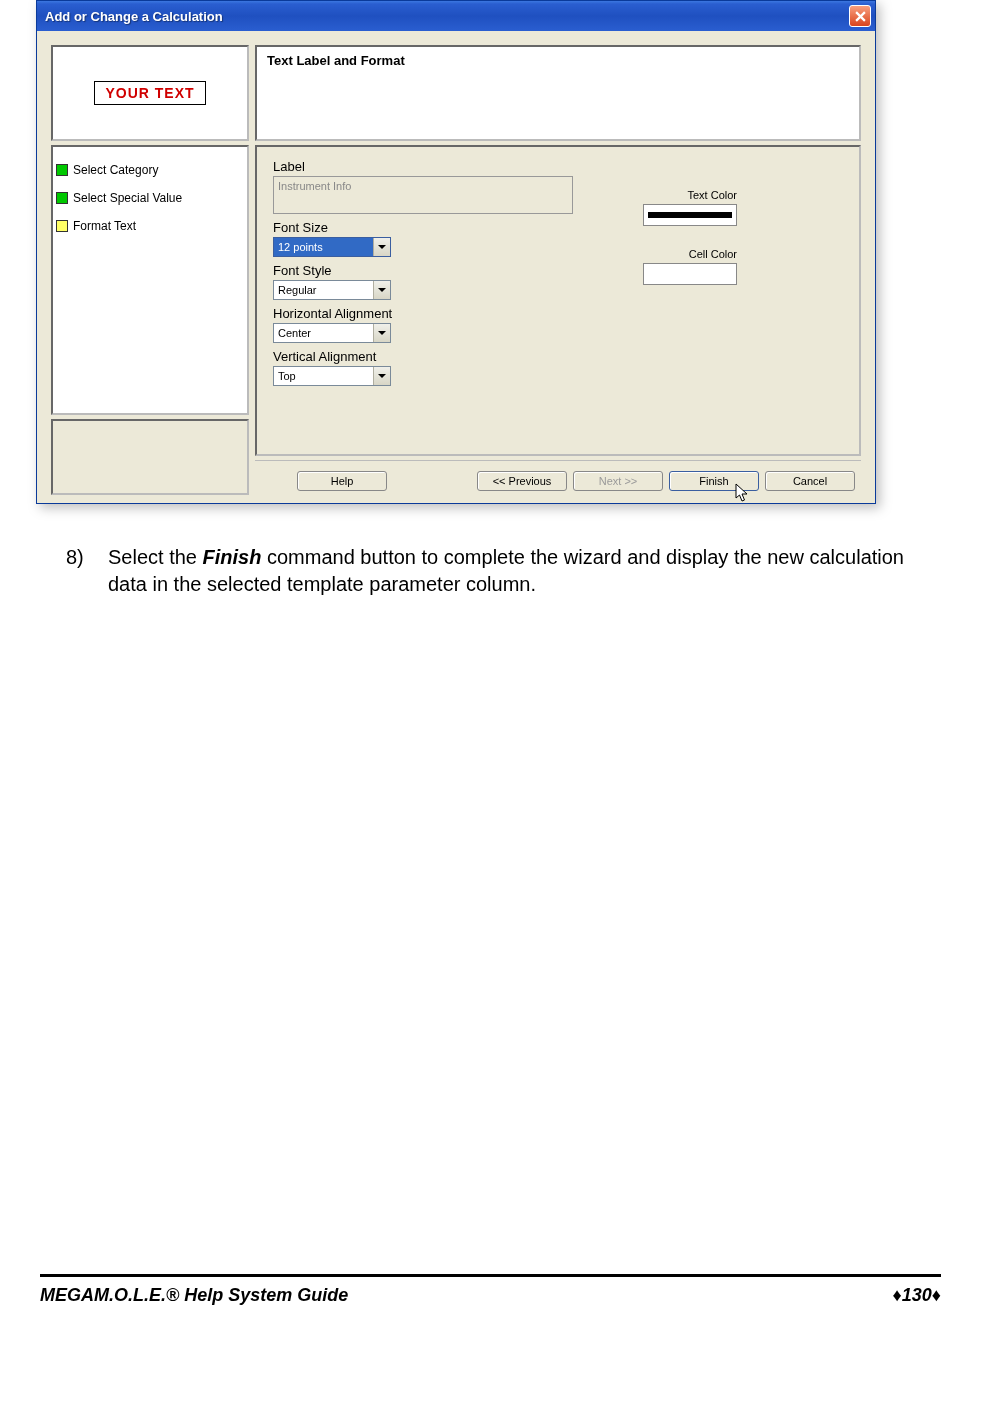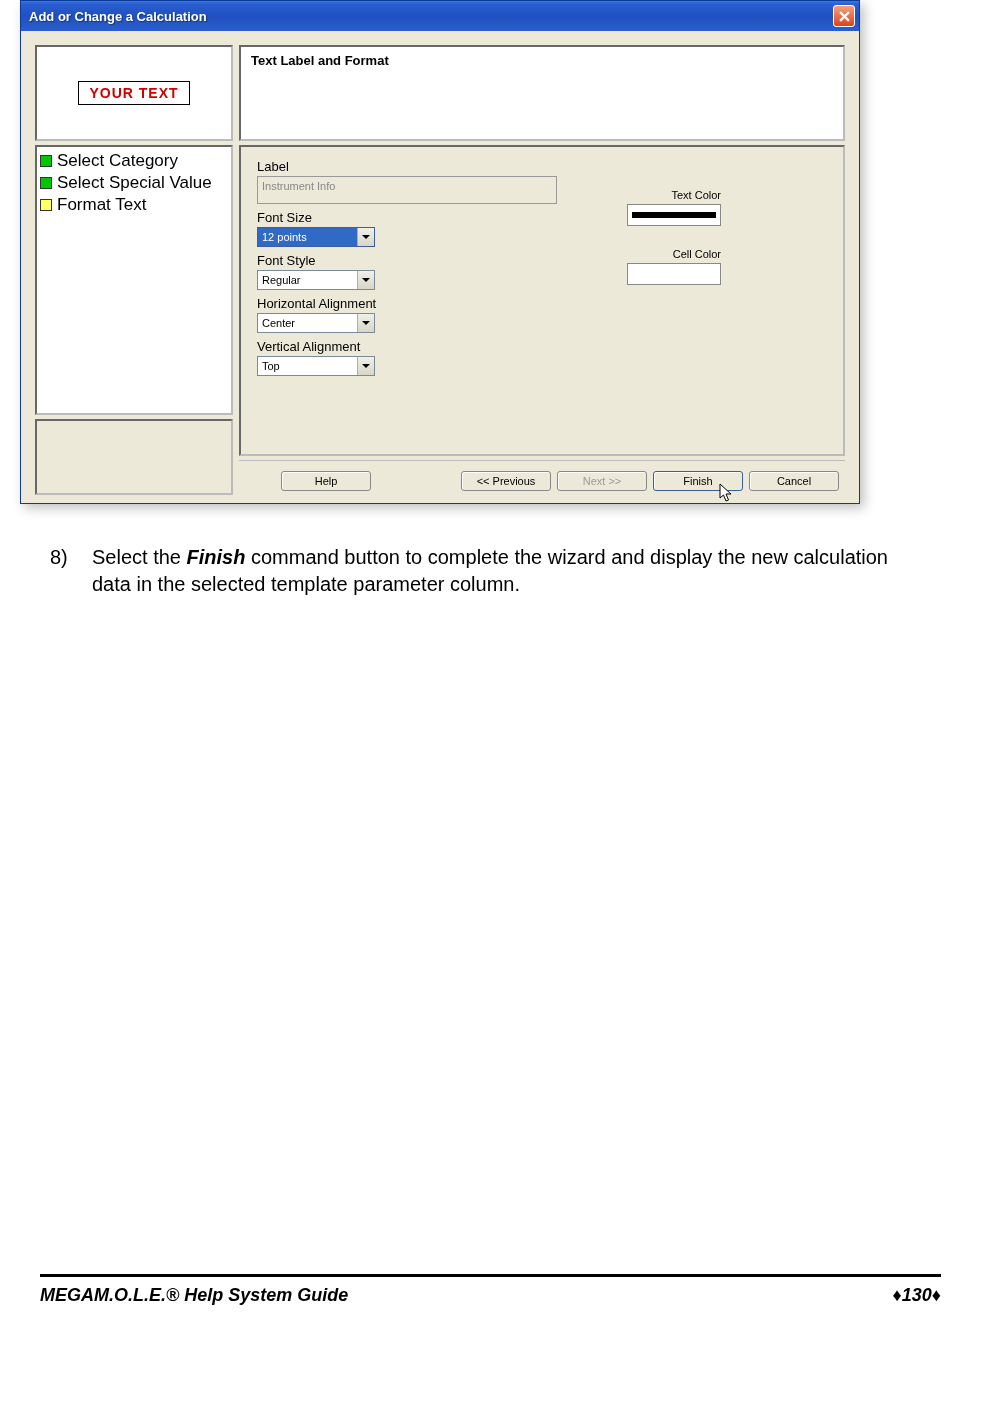--- a/index.html
+++ b/index.html
@@ -4,21 +4,21 @@
 <style>
   * { box-sizing: border-box; }
   body {
     margin: 0;
     padding: 0;
     background: #fff;
     font-family: Arial, sans-serif;
     width: 981px;
   }
   .page {
-    padding: 0 40px 20px 20px;
+    padding: 0 40px 20px 36px;
     border-radius: 7px;
   }
   .dialog-shadow {
     filter: drop-shadow(4px 4px 6px rgba(0,0,0,0.25));
     margin-bottom: 40px;
   }
   .dialog {
     width: 840px;
     border: 1px solid #0a3a9a;
     background: #ece9d8;
@@ -86,22 +86,23 @@
     border: 2px inset #bbb;
     flex: 1;
     padding: 3px;
     min-height: 270px;
   }
   .step-item {
     display: flex;
     align-items: center;
     gap: 5px;
     padding: 1px 0;
-    font-size: 17px;
+    font-size: 12px;
     color: #000;
+    margin-top: 12px;
   }
   .sq { width: 12px; height: 12px; border: 1px solid #333; }
   .sq.green { background: #00c800; }
   .sq.yellow { background: #ffff66; }
   .blank-box {
     height: 76px;
     border: 2px inset #bbb;
     background: #ece9d8;
     margin-top: 4px;
   }
@@ -130,21 +131,21 @@
     display: flex;
     gap: 60px;
     min-height: 298px;
   }
   .form-left { width: 310px; }
   .form-right { padding-top: 30px; }
   .field { margin-bottom: 6px; }
   .field-label { font-size: 13px; color: #000; margin-bottom: 2px; }
   .text-input {
     width: 300px;
-    height: 28px;
+    height: 38px;
     border: 1px solid #999;
     background: #ece9d8;
     color: #888;
     padding: 0 4px;
     font-size: 11px;
     line-height: 18px;
   }
   .combo {
     display: flex;
     width: 118px;

